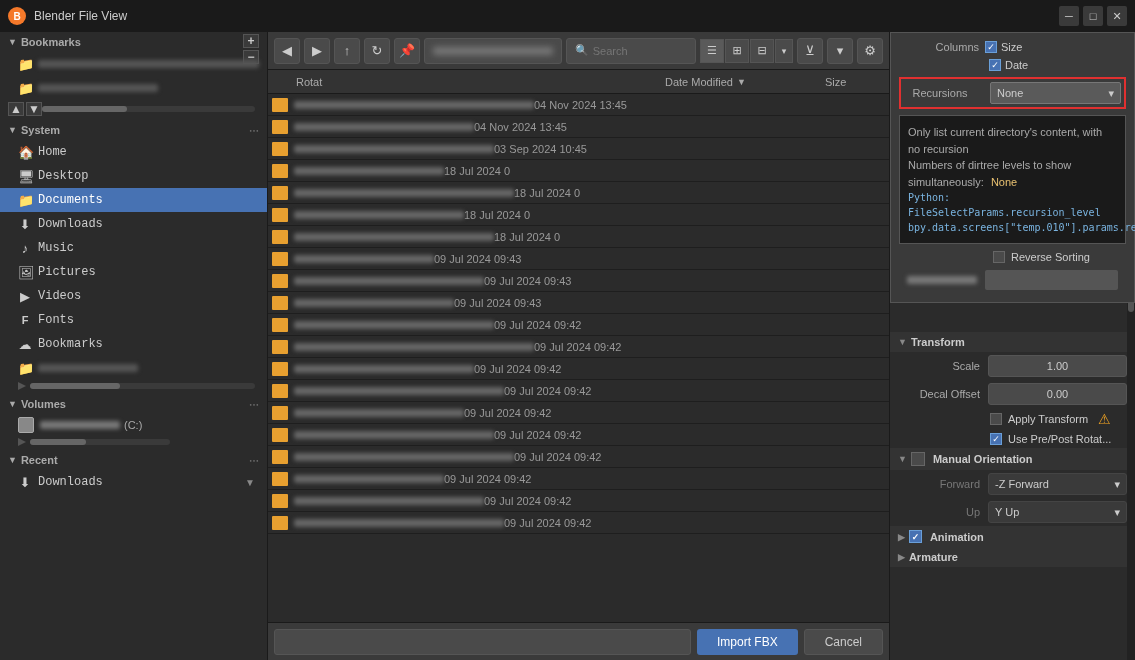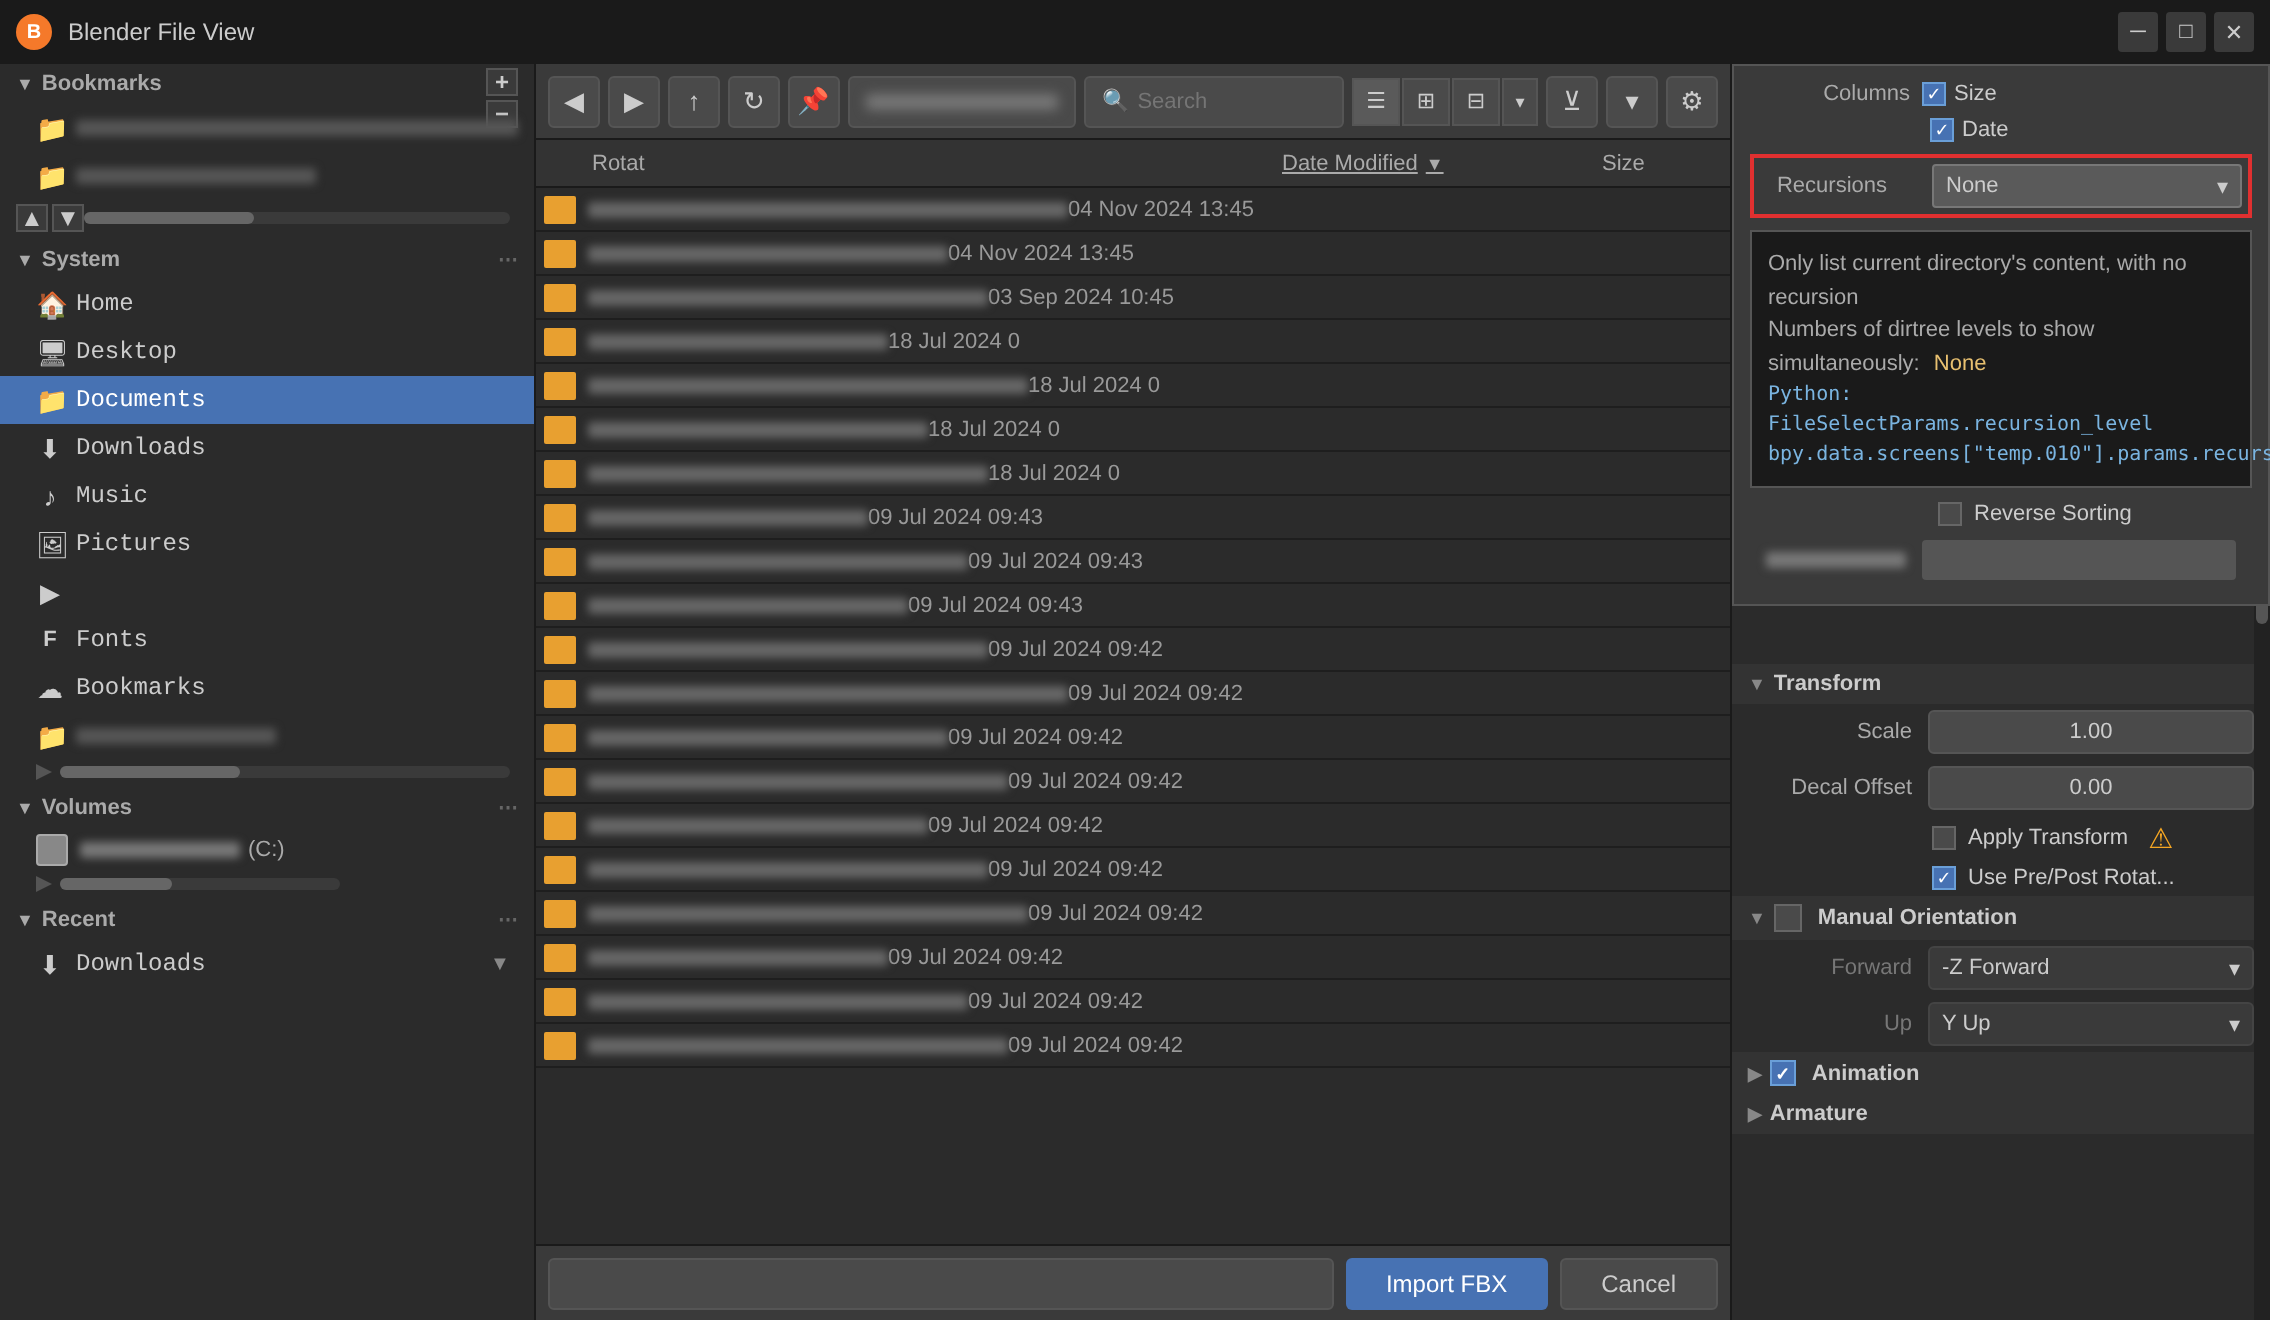--- a/index.html
+++ b/index.html
@@ -272,21 +272,21 @@
       align-items: center;
       height: 24px;
       background: #333;
       border-bottom: 1px solid #1a1a1a;
       padding: 0 4px;
       position: sticky;
       top: 0;
       z-index: 1;
     }
     .col-name { flex: 1; padding-left: 24px; font-size: 11px; color: #aaa; }
-    .col-date { width: 160px; font-size: 11px; color: #aaa; display: flex; align-items: center; gap: 4px; text-decoration: underline; }
+    .col-date { width: 160px; font-size: 11px; color: #aaa; display: flex; align-items: center; gap: 4px; }
     .col-size { width: 60px; font-size: 11px; color: #aaa; }
     .sort-arrow { font-size: 9px; }
 
     .file-row {
       display: flex;
       align-items: center;
       height: 22px;
       padding: 0 4px;
       cursor: pointer;
       border-bottom: 1px solid #1e1e1e;
@@ -351,21 +351,21 @@
       background: #4a4a4a;
       border: 1px solid #555;
       color: #ccc;
       font-size: 12px;
       cursor: pointer;
       border-radius: 3px;
     }
 
     
     .right-panel {
-      width: 270px;
+      width: 246px;
       background: #2b2b2b;
       border-left: 1px solid #1a1a1a;
       overflow-y: auto;
       overflow-x: hidden;
       position: relative;
     }
     .right-panel::-webkit-scrollbar { width: 4px; }
     .right-panel::-webkit-scrollbar-track { background: #2b2b2b; }
     .right-panel::-webkit-scrollbar-thumb { background: #555; }
 
@@ -647,20 +647,21 @@
       <div class="sidebar-item">
         <div class="item-icon">♪</div>
         <span class="item-label">Music</span>
       </div>
       <div class="sidebar-item">
         <div class="item-icon">🖼</div>
         <span class="item-label">Pictures</span>
       </div>
       <div class="sidebar-item">
         <div class="item-icon">▶</div>
+        <span class="item-label">Videos</span>
       </div>
       <div class="sidebar-item">
         <div class="item-icon" style="font-size:11px;font-weight:bold;">F</div>
         <span class="item-label">Fonts</span>
       </div>
       <div class="sidebar-item">
         <div class="item-icon">☁</div>
         <span class="item-label">Bookmarks</span>
       </div>
 

